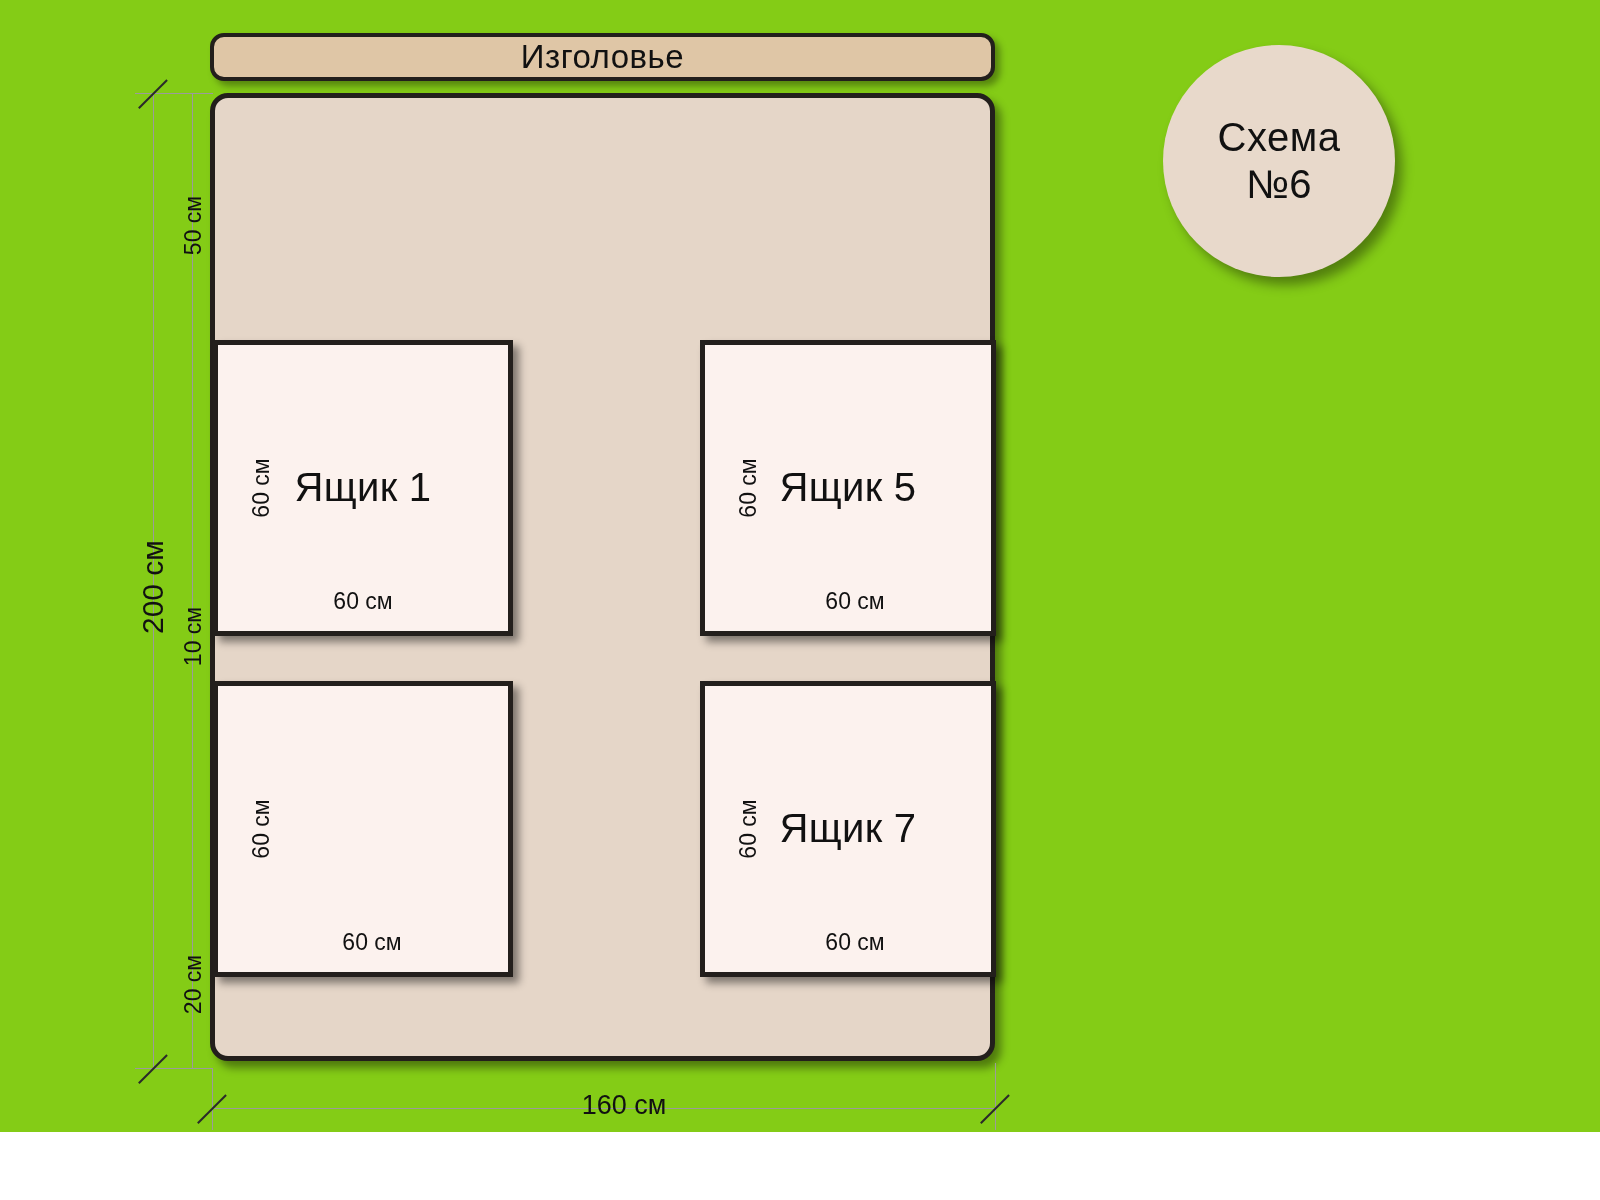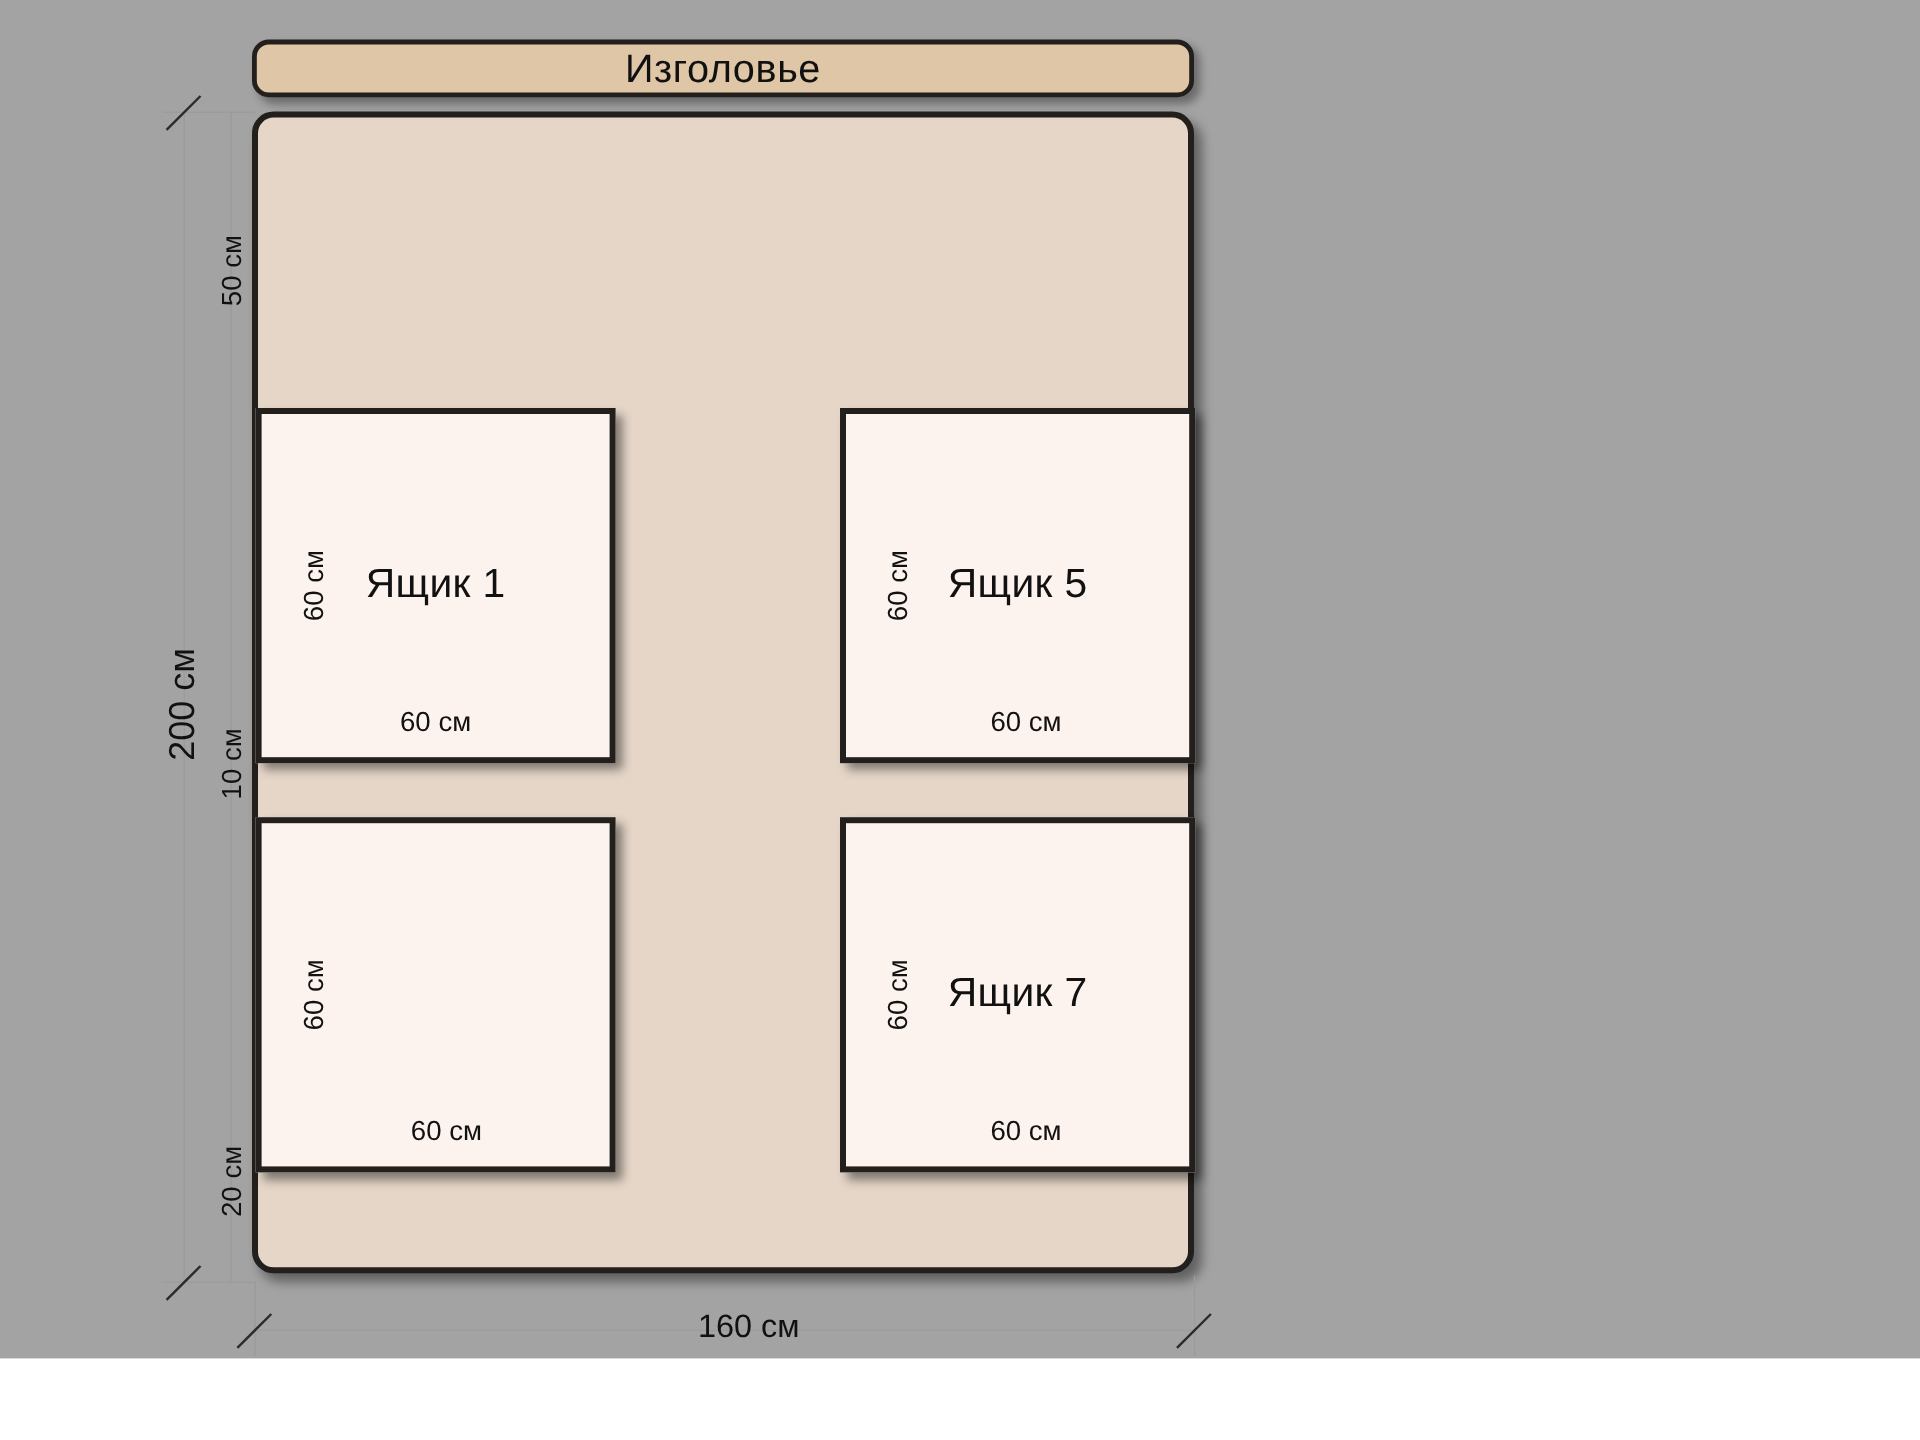--- a/index.html
+++ b/index.html
@@ -12,21 +12,21 @@
     height: 1200px;
     font-family: "Liberation Sans", sans-serif;
     color: #1a1a1a;
     overflow: hidden;
   }
 
   #stage {
     position: relative;
     width: 1600px;
     height: 1132px;
-    background: #a3a3a3;
+    background: #84cc16;
   }
 
   
   .headboard {
     position: absolute;
     left: 210px;
     top: 33px;
     width: 785px;
     height: 48px;
     background: #DFC6A6;
@@ -67,21 +67,21 @@
     box-sizing: border-box;
     box-shadow: 6px 6px 8px rgba(0,0,0,0.45);
   }
   .drawer-title {
     position: absolute;
     left: 0;
     right: 0;
     top: 50%;
     transform: translateY(-52%);
     text-align: center;
-    font-size: 34px;
+    font-size: 40px;
     color: #111;
     letter-spacing: 0.3px;
   }
   .drawer-w-label {
     position: absolute;
     left: 0;
     right: 0;
     bottom: 16px;
     text-align: center;
     font-size: 23px;
@@ -213,14 +213,18 @@
   <div class="dim-line-h" style="left:135px; top:1068px; width:78px;"></div>
   <div class="tick" style="left:152px; top:1049px;"></div>
 
   <div class="dim-line-h" style="left:212px; top:1108px; width:784px;"></div>
   <div class="dim-line-v" style="left:212px; top:1068px; height:62px;"></div>
   <div class="dim-line-v" style="left:995px; top:1063px; height:67px;"></div>
   <div class="tick" style="left:211px; top:1089px;"></div>
   <div class="tick" style="left:994px; top:1089px;"></div>
   <div class="dim-label-h" style="left:212px; top:1090px; width:784px; text-align:center;margin-left:20px;">160 см</div>
 
+  <div class="badge">
+    <span class="badge-line">Схема</span>
+    <span class="badge-line">№6</span>
+  </div>
 
 </div>
 
 </body></html>

